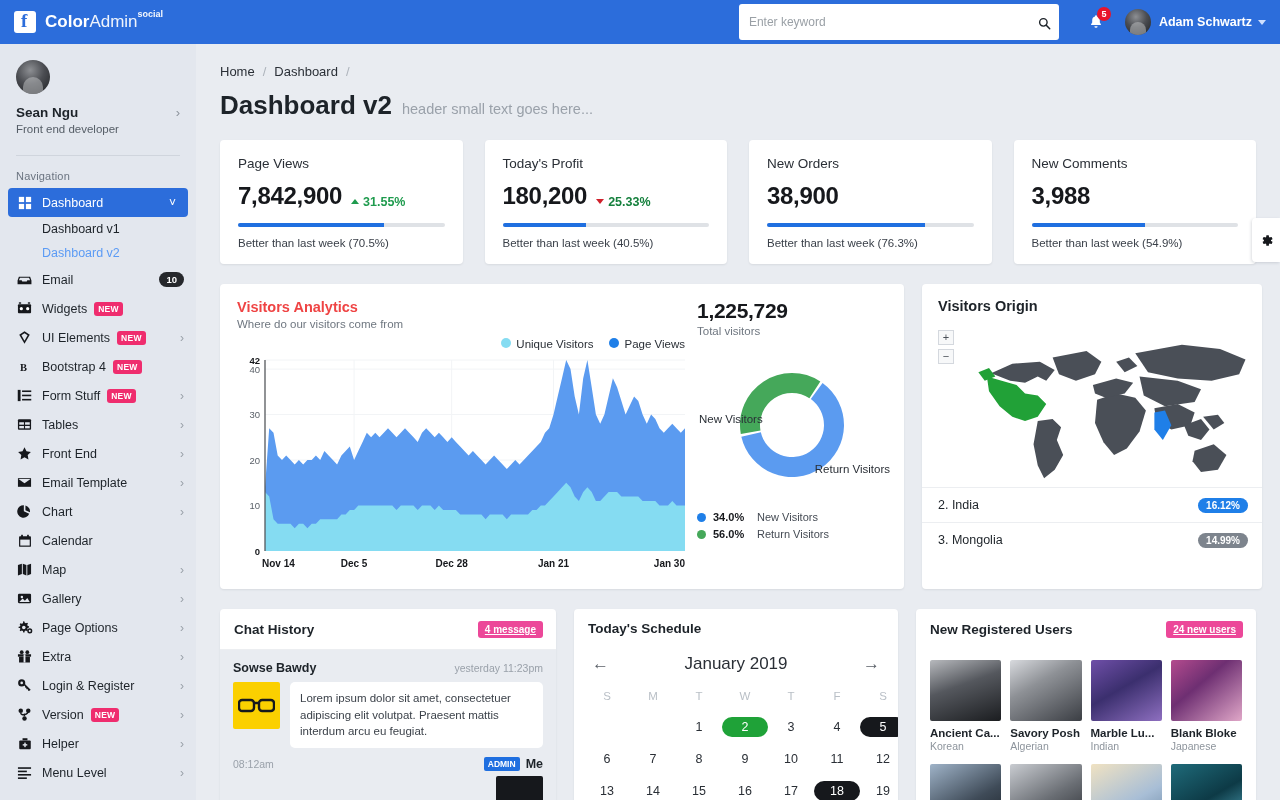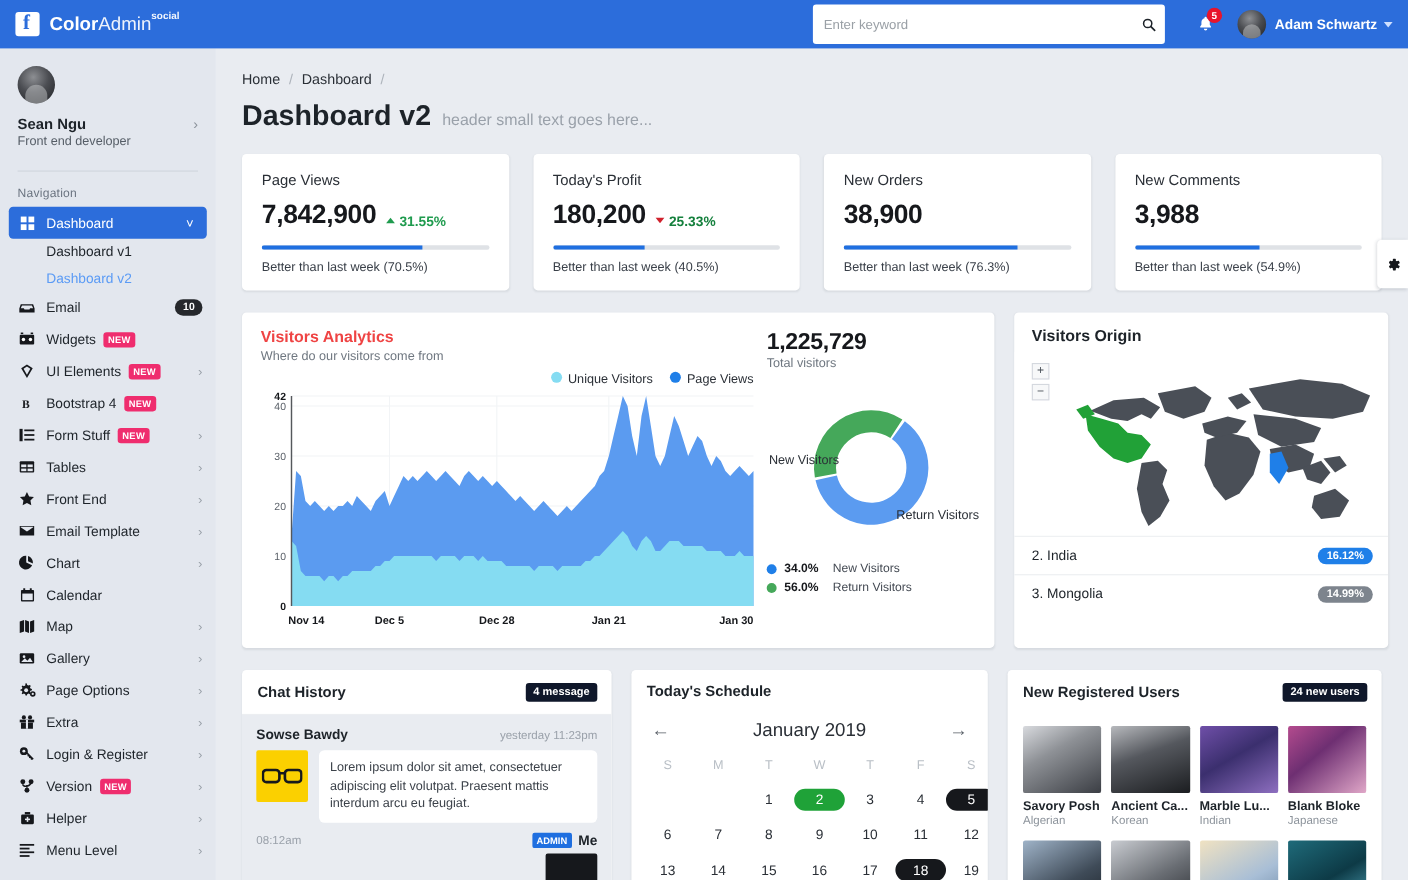--- a/index.html
+++ b/index.html
@@ -208,22 +208,22 @@
 
   
   .row3 { display: flex; gap: 18px; margin-top: 20px; }
   #chat-history { width: 336px; flex: none; height: 200px; overflow: hidden; }
   .panel-head {
     display: flex; align-items: center; padding: 12px 13px 11px 14px;
     border-bottom: 1px solid #eceef1;
   }
   .panel-title { font-size: 13.5px; font-weight: bold; color: #1d2329; }
   .panel-badge {
-    margin-left: auto; background: #0f172a; color: #fff; font-size: 10px;
-    font-weight: bold; border-radius: 3px; padding: 3px 7px;
+    margin-left: auto; background: #ec4899; color: #fff; font-size: 10px;
+    font-weight: bold; border-radius: 3px; padding: 3px 7px; text-decoration: underline;
   }
   .chat-body { background: #e9ecf1; padding: 11px 13px 0 13px; height: 160px; }
   .chat-meta { display: flex; align-items: baseline; }
   .chat-name { font-size: 12.5px; font-weight: bold; color: #1d2329; }
   .chat-time { margin-left: auto; font-size: 10.5px; color: #9aa1aa; }
   .chat-line { display: flex; margin-top: 7px; }
   .chat-avatar-yellow {
     width: 47px; height: 47px; background: #fbd000; border-radius: 2px; flex: none;
     position: relative;
   }
@@ -801,28 +801,28 @@
         </div>
     </div>
 
     <div class="card" id="new-users">
       <div class="panel-head" style="border-bottom:0">
         <span class="panel-title">New Registered Users</span>
         <span class="panel-badge">24 new users</span>
       </div>
       <div class="users-grid" id="users-grid">
           <div class="user-cell">
+            <div class="user-photo" style="background:linear-gradient(160deg,#b7b9bd 0%,#55585e 42%,#1b1d20 100%)"></div>
+            <div class="user-name">Ancient Ca...</div>
+            <div class="user-country">Korean</div>
+          </div>
+          <div class="user-cell">
             <div class="user-photo" style="background:linear-gradient(150deg,#d8dade 0%,#8e9196 38%,#3b3e44 100%)"></div>
             <div class="user-name">Savory Posh</div>
             <div class="user-country">Algerian</div>
-          </div>
-          <div class="user-cell">
-            <div class="user-photo" style="background:linear-gradient(160deg,#b7b9bd 0%,#55585e 42%,#1b1d20 100%)"></div>
-            <div class="user-name">Ancient Ca...</div>
-            <div class="user-country">Korean</div>
           </div>
           <div class="user-cell">
             <div class="user-photo" style="background:linear-gradient(150deg,#6f4fa8 0%,#3b2f6e 45%,#8e6fc0 100%)"></div>
             <div class="user-name">Marble Lu...</div>
             <div class="user-country">Indian</div>
           </div>
           <div class="user-cell">
             <div class="user-photo" style="background:linear-gradient(140deg,#b44b8e 0%,#6e2f72 40%,#e0a7c8 100%)"></div>
             <div class="user-name">Blank Bloke</div>
             <div class="user-country">Japanese</div>

